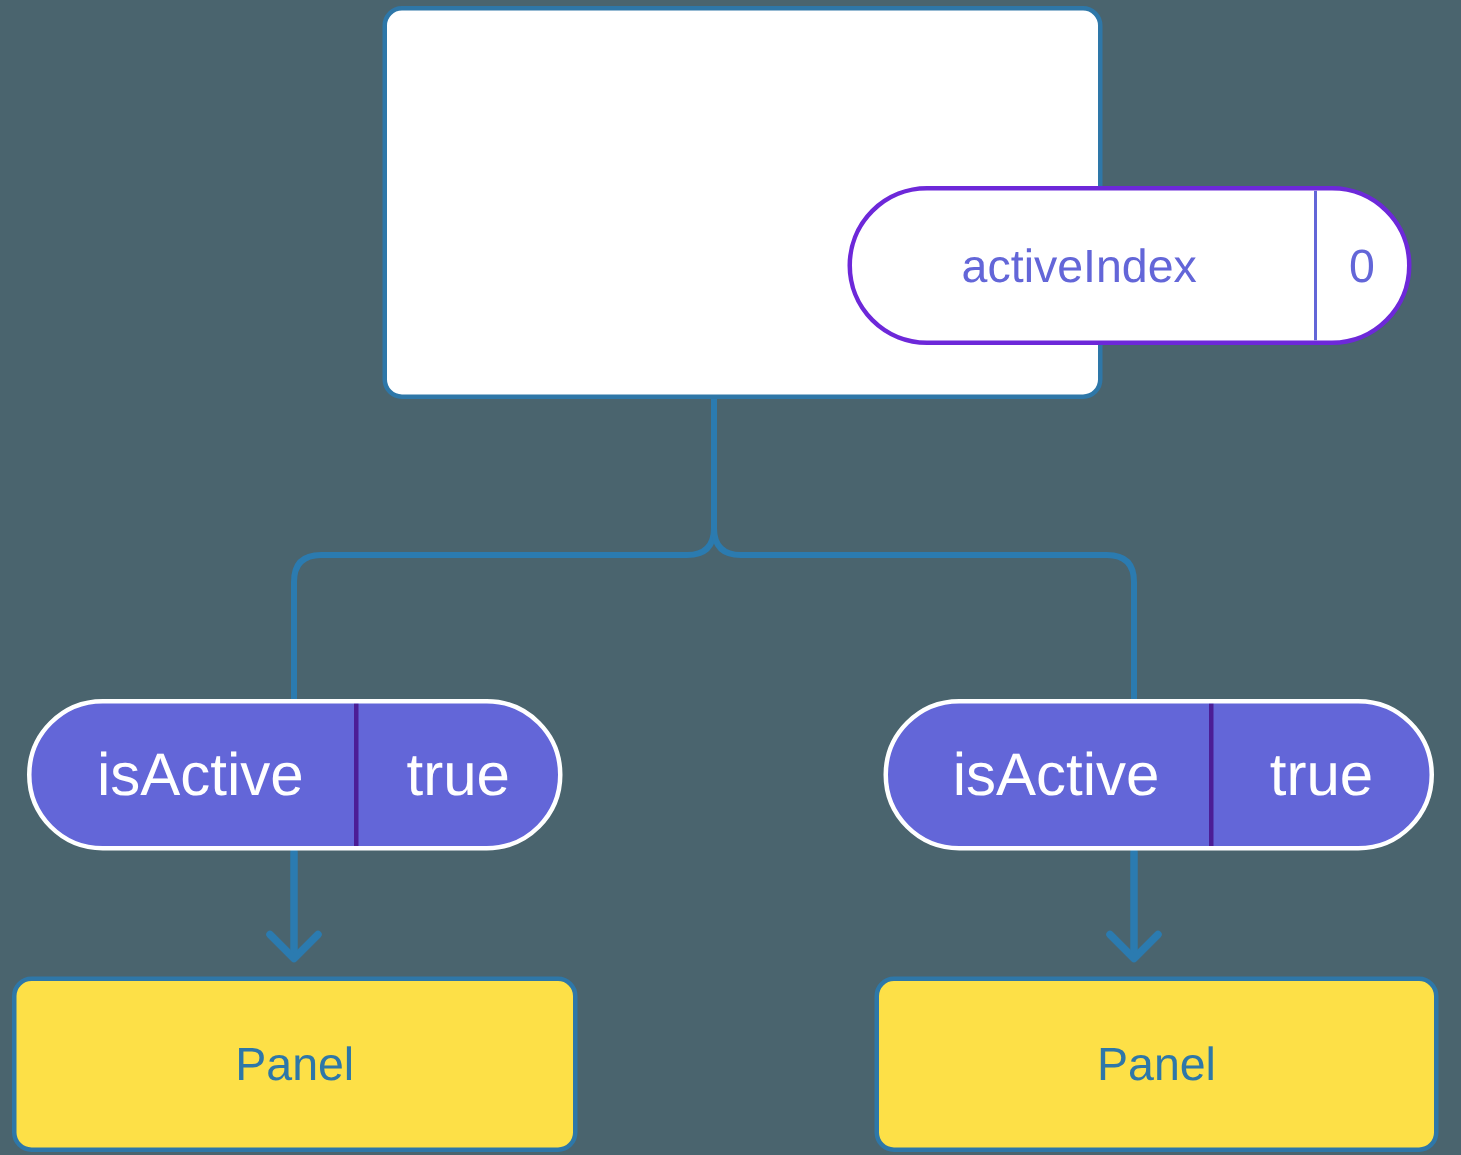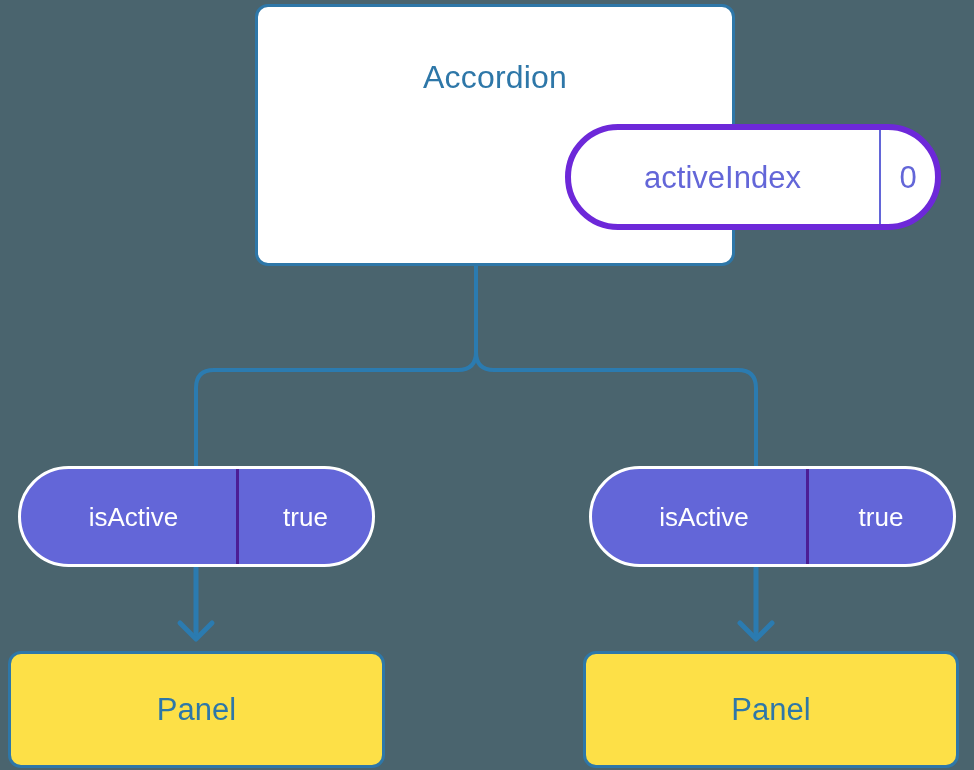--- a/index.html
+++ b/index.html
@@ -60,21 +60,21 @@
     margin-top: 52px;
     user-select: none;
   }
 
   
   .pill-outline {
     position: absolute;
     display: flex;
     align-items: stretch;
     background: #ffffff;
-    border: 6px solid #6d28d9;
+    border: 3px solid #6d28d9;
     border-radius: 999px;
     box-sizing: border-box;
     overflow: hidden;
     gap: 27px;
   }
   #active-index-pill {
     left: 307px;
     top: 117px;
     width: 376px;
     height: 106px;
@@ -110,21 +110,21 @@
     box-sizing: border-box;
     overflow: hidden;
     z-index: 3;
   }
   .pill-solid .pill-key,
   .pill-solid .pill-val {
     display: flex;
     align-items: center;
     justify-content: center;
     color: #ffffff;
-    font-size: 26px;
+    font-size: 40px;
     line-height: 1;
     user-select: none;
     box-sizing: border-box;
   }
   .pill-solid .pill-val {
     border-left: 3px solid #4c1d95;
   }
 
   #left-pill {
     left: 18px;
@@ -200,21 +200,20 @@
       <polyline points="180,623 196,639 212,623" fill="none" stroke="#2b7bb0" stroke-width="5" stroke-linecap="round" stroke-linejoin="round"></polyline>
     </g>
 
     <g>
       <line x1="756" y1="568" x2="756" y2="636" stroke="#2b7bb0" stroke-width="5" stroke-linecap="round"></line>
       <polyline points="740,623 756,639 772,623" fill="none" stroke="#2b7bb0" stroke-width="5" stroke-linecap="round" stroke-linejoin="round"></polyline>
     </g>
   </svg>
 
   <div class="card" id="accordion-card">
-    <div class="card-title">Accordion</div>
 
     <div class="pill-outline" id="active-index-pill">
       <span class="pill-key">activeIndex</span>
       <span class="pill-val">0</span>
     </div>
   </div>
 
   <div class="pill-solid" id="left-pill">
     <span class="pill-key">isActive</span>
     <span class="pill-val">true</span>

